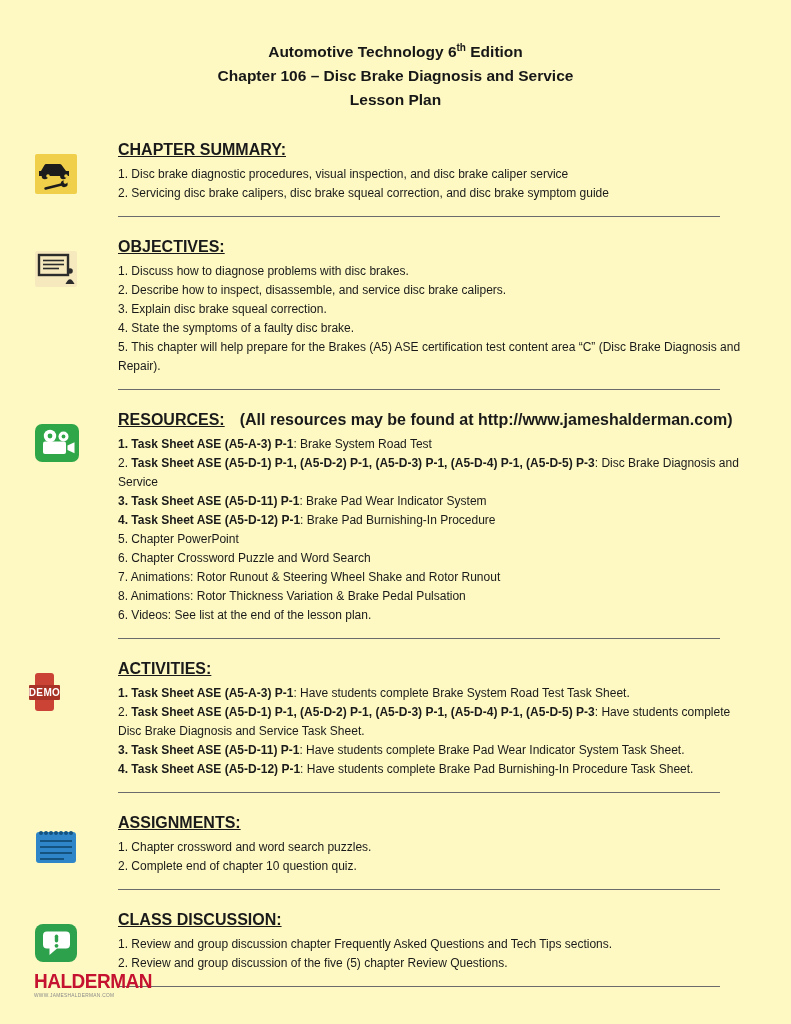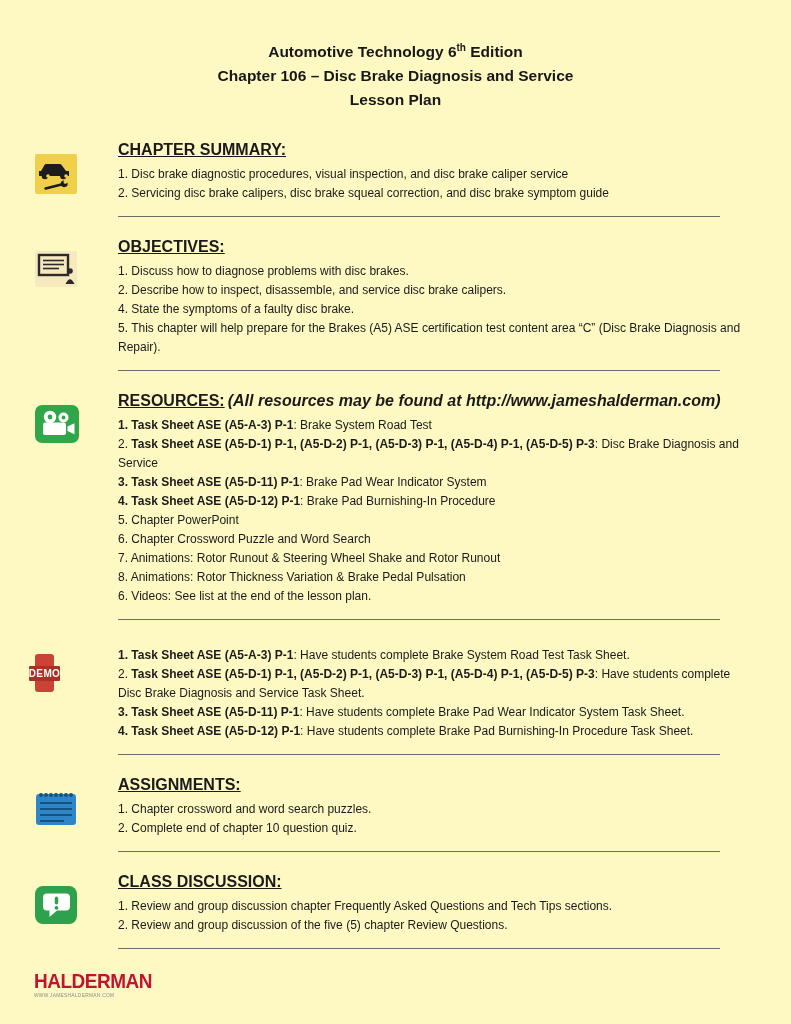--- a/index.html
+++ b/index.html
@@ -10,21 +10,21 @@
     position:relative; overflow:hidden;
   }
   .title-block { padding-top:36px; text-align:center; font-weight:bold; font-size:15.5px; line-height:24px; color:#171717; }
   .title-block sup { font-size:10px; }
   main { margin-top:28px; }
   .section { display:flex; padding:0 43px 0 35px; }
   .icon-col { width:83px; flex:none; padding-top:14px; }
   .text-col { flex:1; min-width:0; }
   h2 { font-size:16px; line-height:19px; font-weight:bold; margin:0; }
   .h-main { text-decoration:underline; }
-  .h-suffix { margin-left:3px;font-style:italic; }
+  .h-suffix { margin-left:15px; }
   .items { margin-top:6px; }
   .item { font-size:12px; line-height:19px; }
   .b { font-weight:bold; }
   .u { }
   hr { border:none; border-top:1px solid #6b6b6b; margin:13px 0 20px 0; width:602px; }
   
   .demo-icon { width:19px; height:38px; background:#CB4335; border-radius:3px;
     display:flex; align-items:center; justify-content:center; }
   .demo-icon span { display:block; width:36px; text-align:center; background:#A93226; color:#fff;
     font-size:10px; font-weight:bold; letter-spacing:0.4px; padding:2px 0; border-radius:1px; }
@@ -85,20 +85,21 @@
             <circle cx="35" cy="20" r="2.8" fill="#2b2b2b"></circle>
             <path d="M30.5 33 q4.5 -9.5 9 0 z" fill="#2b2b2b"></path>
           </svg>
         </span>
       </div>
       <div class="text-col">
         <h2><span class="h-main">OBJECTIVES:</span></h2>
         <div class="items">
             <div class="item"><span>1. Discuss how to diagnose problems with disc brakes.</span></div>
             <div class="item"><span>2. Describe how to inspect, disassemble, and service disc brake calipers.</span></div>
+            <div class="item"><span>3. Explain disc brake squeal correction.</span></div>
             <div class="item"><span>4. State the symptoms of a faulty disc brake.</span></div>
             <div class="item"><span>5. This chapter will help prepare for the Brakes (A5) ASE certification test content area “C” (Disc Brake Diagnosis and Repair).</span></div>
           </div>
         <hr>
       </div>
     </section>
 
     <section class="section">
       <div class="icon-col">
         <span>
@@ -132,20 +133,21 @@
 
     <section class="section">
       <div class="icon-col">
         <span>
           <div class="demo-icon">
               <span>DEMO</span>
             </div>
         </span>
       </div>
       <div class="text-col">
+        <h2><span class="h-main">ACTIVITIES:</span></h2>
         <div class="items">
             <div class="item"><span class="b">1. Task Sheet ASE (A5-A-3) P-1</span><span>: Have students complete Brake System Road Test Task Sheet.</span></div>
             <div class="item"><span>2. </span><span class="b">Task Sheet ASE (A5-D-1) P-1, (A5-D-2) P-1, (A5-D-3) P-1, (A5-D-4) P-1, (A5-D-5) P-3</span><span>: Have students complete Disc Brake Diagnosis and Service Task Sheet.</span></div>
             <div class="item"><span class="b">3. Task Sheet ASE (A5-D-11) P-1</span><span>: Have students complete Brake Pad Wear Indicator System Task Sheet.</span></div>
             <div class="item"><span class="b">4. Task Sheet ASE (A5-D-12) P-1</span><span>: Have students complete Brake Pad Burnishing-In Procedure Task Sheet.</span></div>
           </div>
         <hr>
       </div>
     </section>
 

